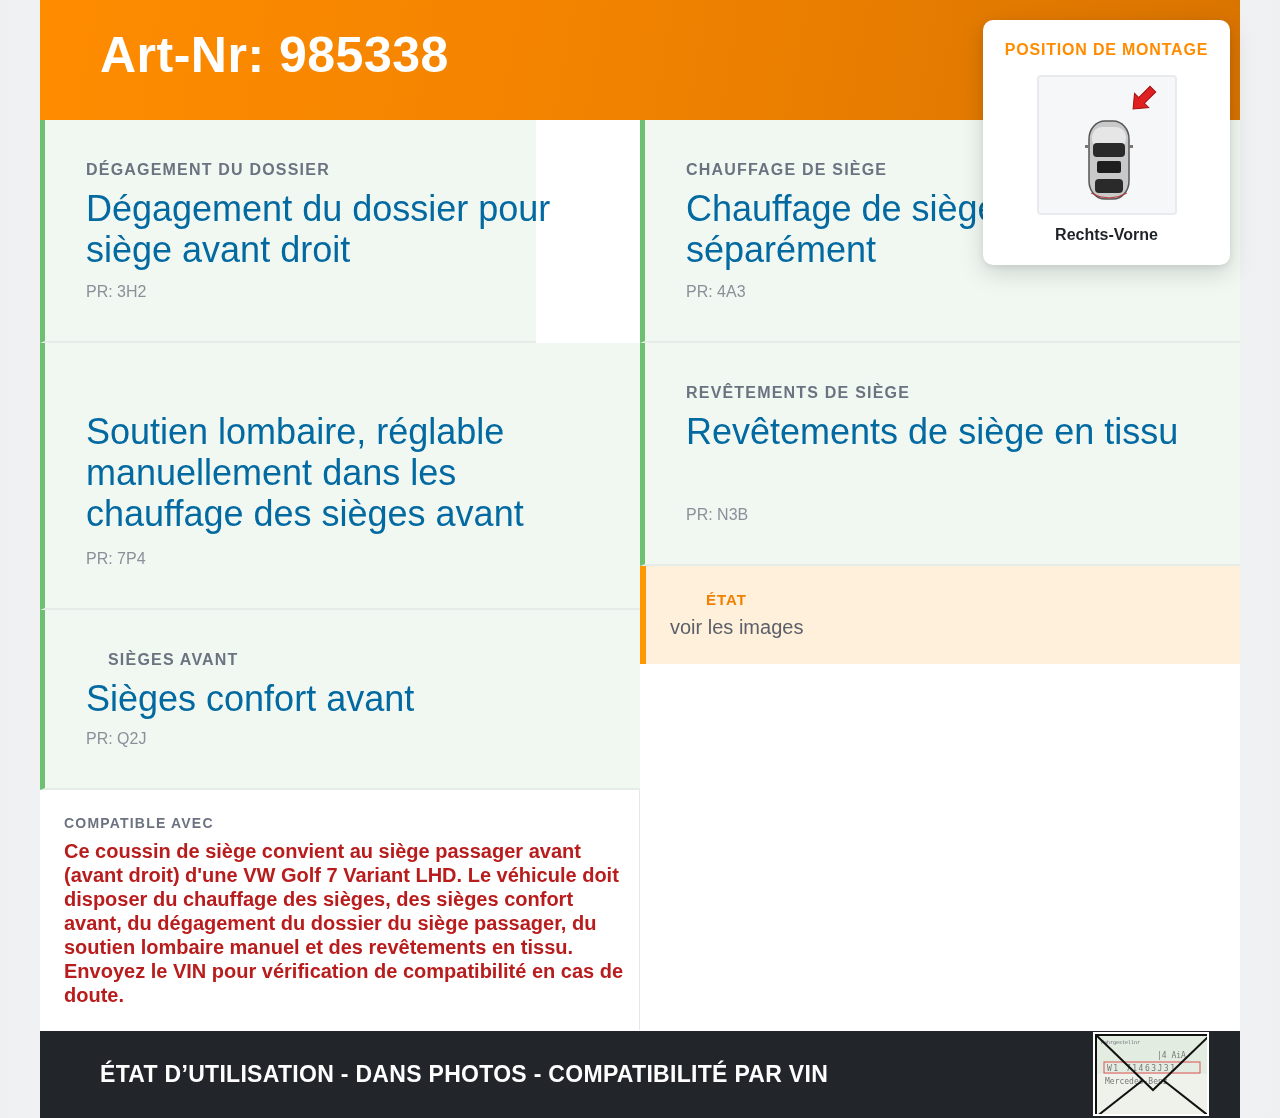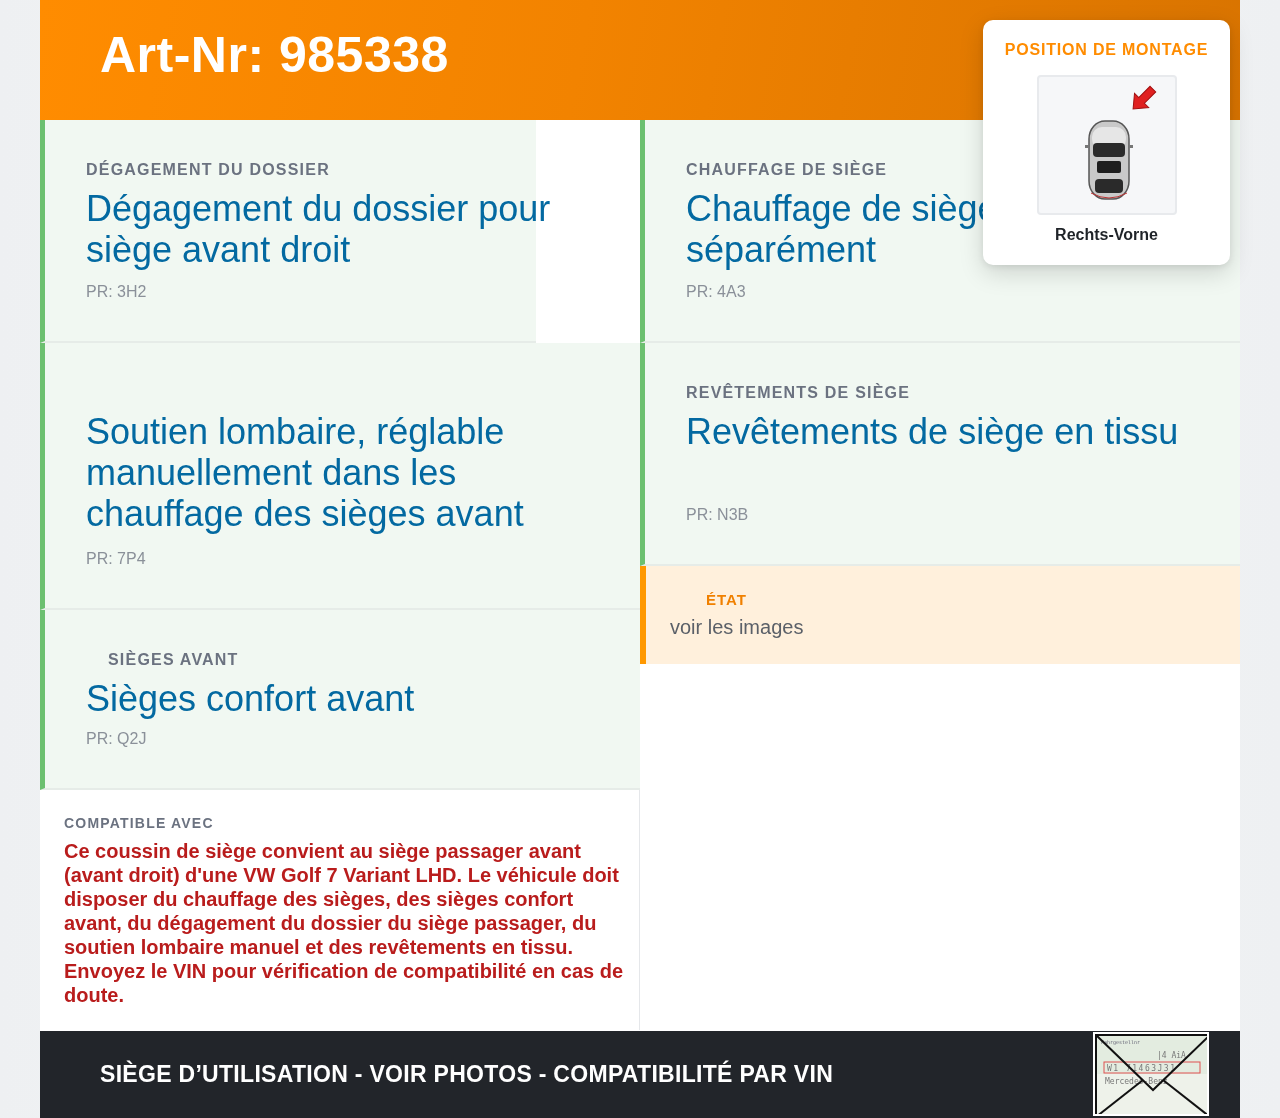--- a/index.html
+++ b/index.html
@@ -143,21 +143,21 @@
     </div>
 
     <div class="compat">
       <div class="compat-label">COMPATIBLE AVEC</div>
       <div class="compat-text">Ce coussin de siège convient au siège passager avant (avant droit) d'une VW Golf 7 Variant LHD. Le véhicule doit disposer du chauffage des sièges, des sièges confort avant, du dégagement du dossier du siège passager, du soutien lombaire manuel et des revêtements en tissu. Envoyez le VIN pour vérification de compatibilité en cas de doute.</div>
     </div>
     <div class="divider-v"></div>
   </div>
 
   <div class="footer">
-    <div class="footer-text">SIÈGE D’UTILISATION - VOIR PHOTOS - COMPATIBILITÉ PAR VIN</div>
+    <div class="footer-text">ÉTAT D’UTILISATION - DANS PHOTOS - COMPATIBILITÉ PAR VIN</div>
     <div class="vin-thumb">
       <svg width="116" height="84" viewBox="0 0 116 84">
         <rect x="0" y="0" width="116" height="84" fill="#eef2ea"></rect>
         <rect x="0" y="0" width="116" height="40" fill="#e3ece0"></rect>
         <text x="6" y="10" font-size="5" fill="#667" font-family="DejaVu Sans Mono, monospace">Fahrgestellnr</text>
         <text x="62" y="24" font-size="8" fill="#777" font-family="DejaVu Sans Mono, monospace">|4 AiA</text>
         <rect x="9" y="28" width="96" height="11" fill="none" stroke="#e05050" stroke-width="1"></rect>
         <text x="12" y="37" font-size="8" fill="#777" font-family="DejaVu Sans Mono, monospace" letter-spacing="1.5">W1 71463J31</text>
         <text x="10" y="50" font-size="8" fill="#777" font-family="DejaVu Sans Mono, monospace">Mercedes-Benz</text>
         <rect x="1" y="1" width="114" height="82" fill="none" stroke="#111" stroke-width="2"></rect>

